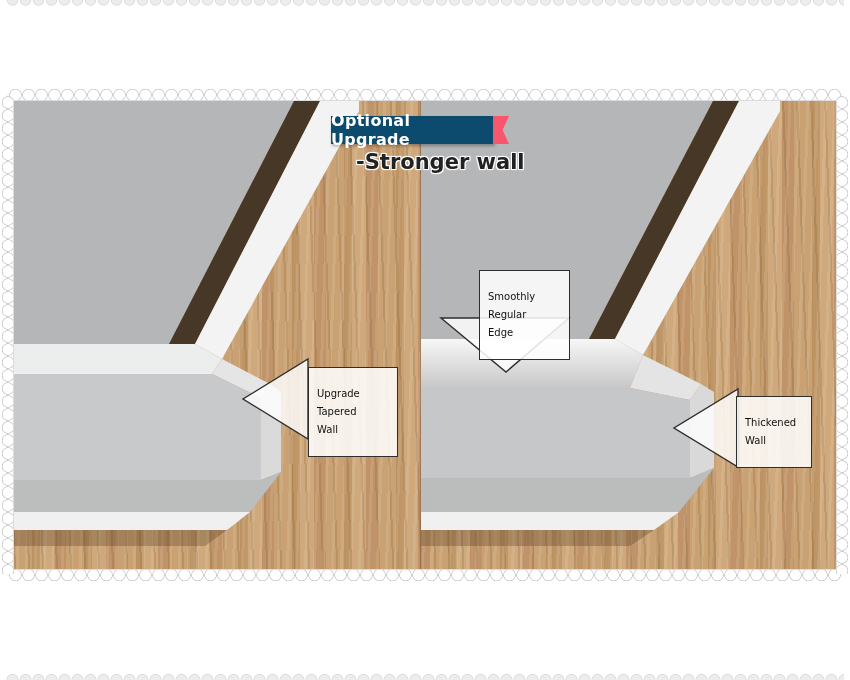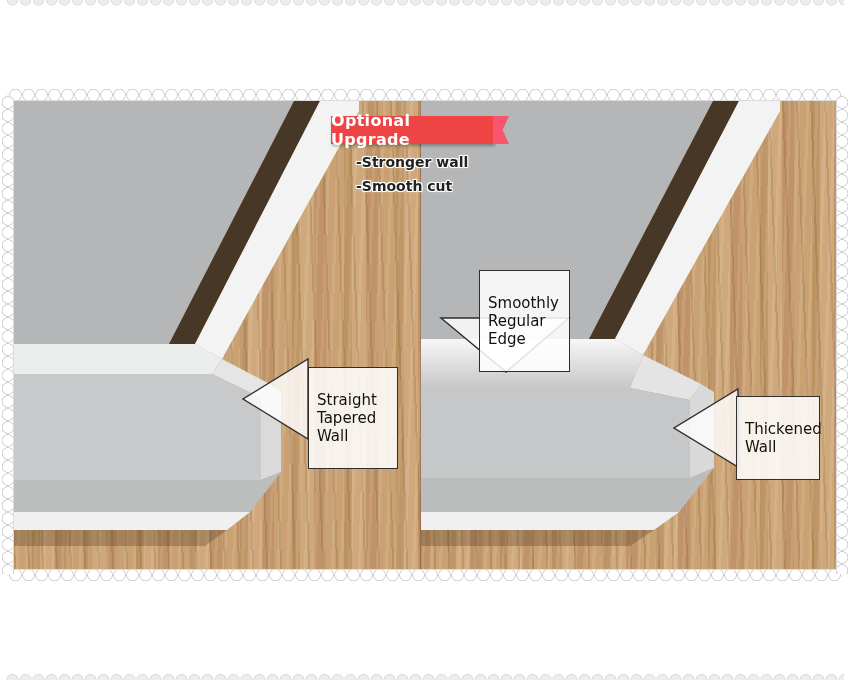--- a/index.html
+++ b/index.html
@@ -50,46 +50,46 @@
         #c9a172 0px, #c9a172 18px, #bb9160 18px, #c2996a 26px,
         #cfa97c 26px, #cfa97c 40px, #c09468 40px, #c09468 52px);
   }
   .render{position:absolute;top:0;height:470px;display:block;}
   .render-left{left:0;width:407px;}
   .render-right{left:407px;width:417px;}
   .seam{position:absolute;left:406px;top:0;bottom:0;width:1px;background:rgba(92,70,44,0.35);}
   
   .banner{
     position:absolute;left:331px;top:116px;width:163px;height:28px;
-    background:#ef4444;color:#ffffff;
+    background:#0c4a6e;color:#ffffff;
     display:flex;align-items:center;justify-content:center;
     font-size:16px;font-weight:600;letter-spacing:0.3px;
     box-shadow:1px 2px 3px rgba(0,0,0,0.30);
   }
   .banner-tail{
     position:absolute;right:-15px;top:0;width:16px;height:100%;background:#f8566c;
     clip-path:polygon(0 0,100% 0,60% 50%,100% 100%,0 100%);
   }
   
   .features{
     position:absolute;left:356px;top:150px;
-    font-size:14px;font-weight:700;color:#222;line-height:24px;
+    font-size:21px;font-weight:700;color:#222;line-height:24px;
     text-shadow:-1px -1px 0 #fff,1px -1px 0 #fff,-1px 1px 0 #fff,1px 1px 0 #fff,0 0 3px #fff;
   }
   
   .callout{
     position:absolute;background:rgba(255,255,255,0.86);
     border:1.4px solid #2e2e2e;color:#111;
-    font-size:15px;line-height:18px;padding:23px 8px;
+    font-size:10px;line-height:18px;padding:17px 8px;
     box-sizing:border-box;
   }
   .callout span{display:block;}
   .co-regular{left:308px;top:367px;width:90px;}
   .co-tapered{left:479px;top:270px;width:91px;}
-  .co-thickened{left:736px;top:396px;width:84px;}
+  .co-thickened{left:736px;top:396px;width:76px;}
   .arrow-svg{position:absolute;overflow:visible;}
   .ar-regular{left:240px;top:356px;}
   .ar-tapered{left:438px;top:296px;}
   .ar-thickened{left:670px;top:386px;}
 </style>
 </head>
 <body>
 
 <div class="hint-top"></div>
 <div class="hint-bottom"></div>
@@ -138,28 +138,27 @@
   </div>
 </div>
 
 <div class="banner">
   <span>Optional Upgrade</span>
   <span class="banner-tail"></span>
 </div>
 
 <div class="features">
   <div>-Stronger wall</div>
-  <div>-Smooth cut</div>
 </div>
 
 <svg class="arrow-svg ar-regular" width="70" height="86">
   <polygon points="68,3 68,83 3,43" fill="rgba(255,255,255,0.82)" stroke="#2e2e2e" stroke-width="1.4"></polygon>
 </svg>
 <div class="callout co-regular">
-  <span>Straight</span>
+  <span>Upgrade</span>
   <span>Tapered</span>
   <span>Wall</span>
 </div>
 
 <svg class="arrow-svg ar-tapered" width="134" height="80">
   <polygon points="3,22 131,22 68,76" fill="rgba(255,255,255,0.82)" stroke="#2e2e2e" stroke-width="1.4"></polygon>
 </svg>
 <div class="callout co-tapered">
   <span>Smoothly</span>
   <span>Regular</span>

